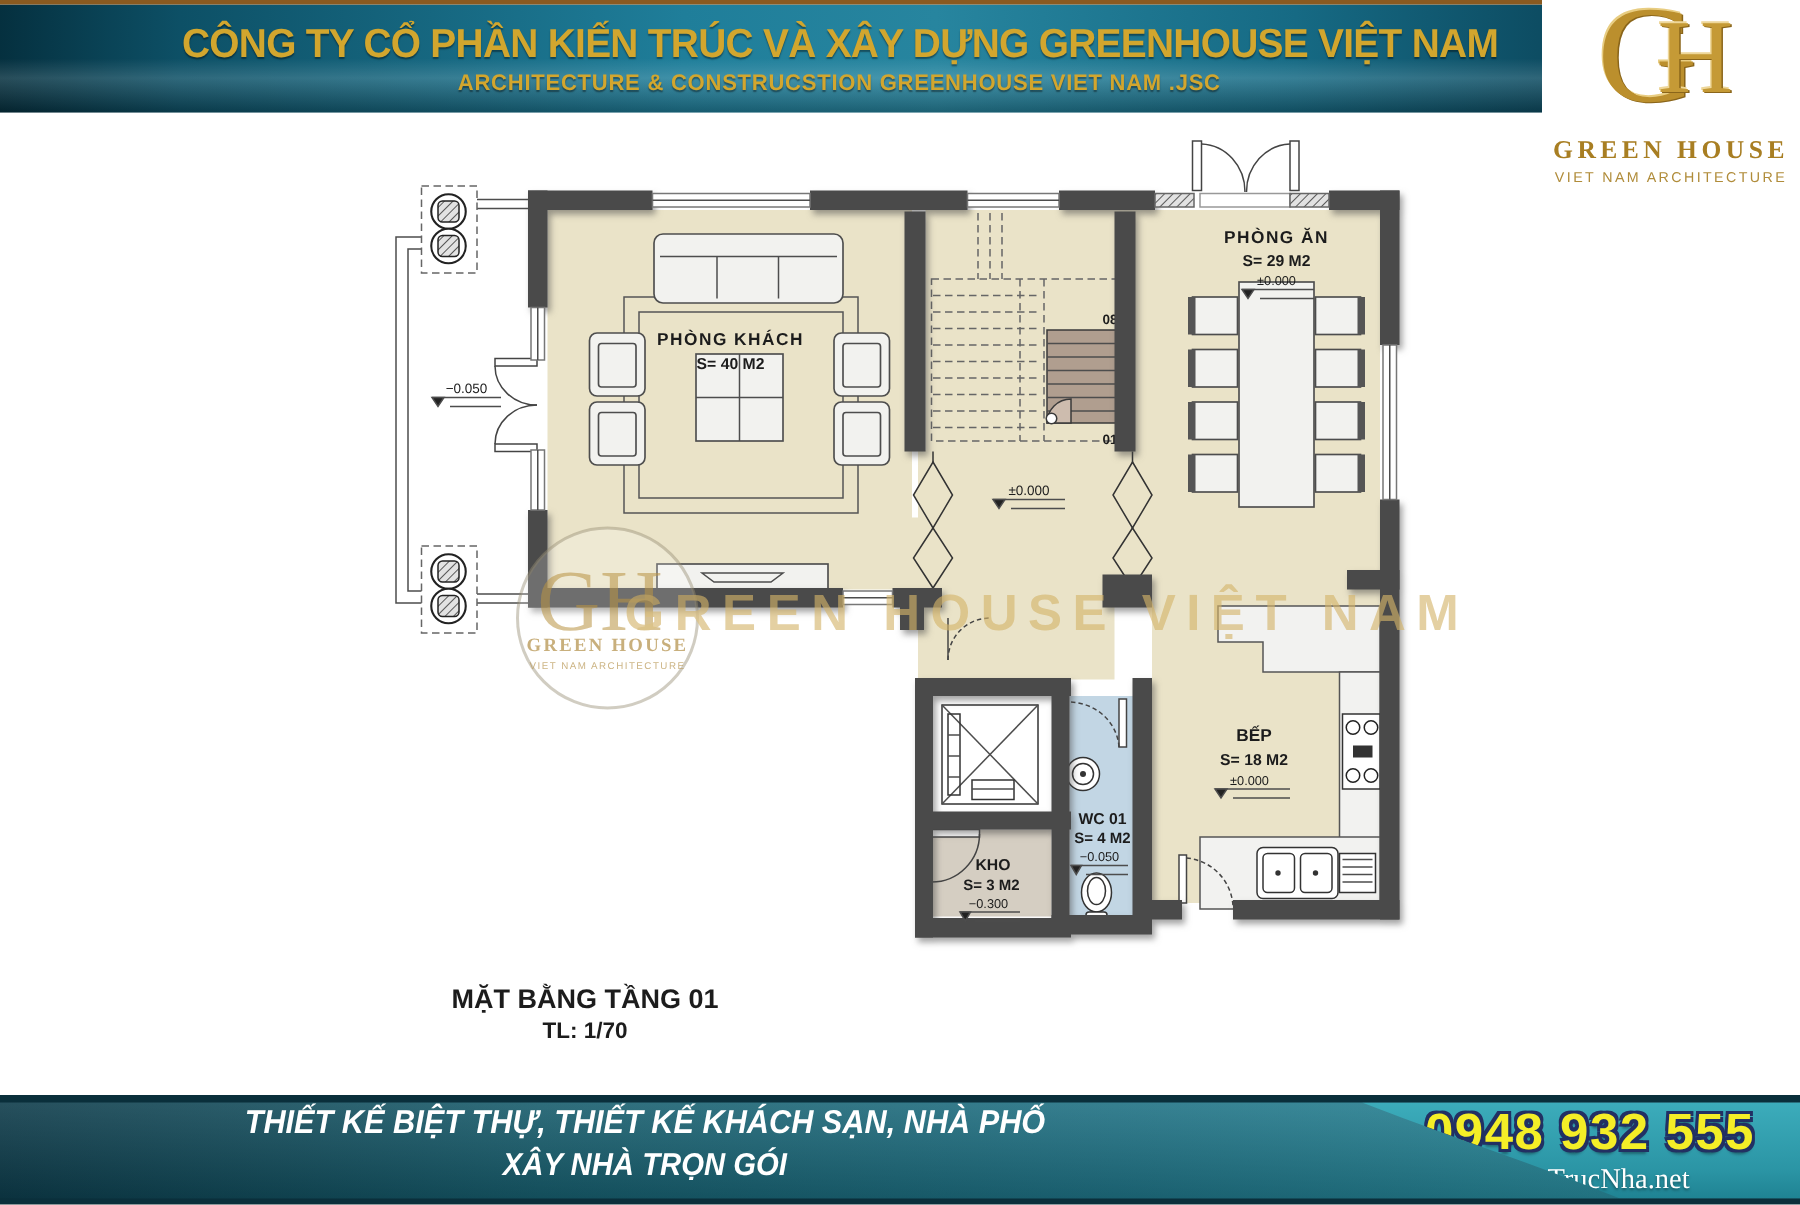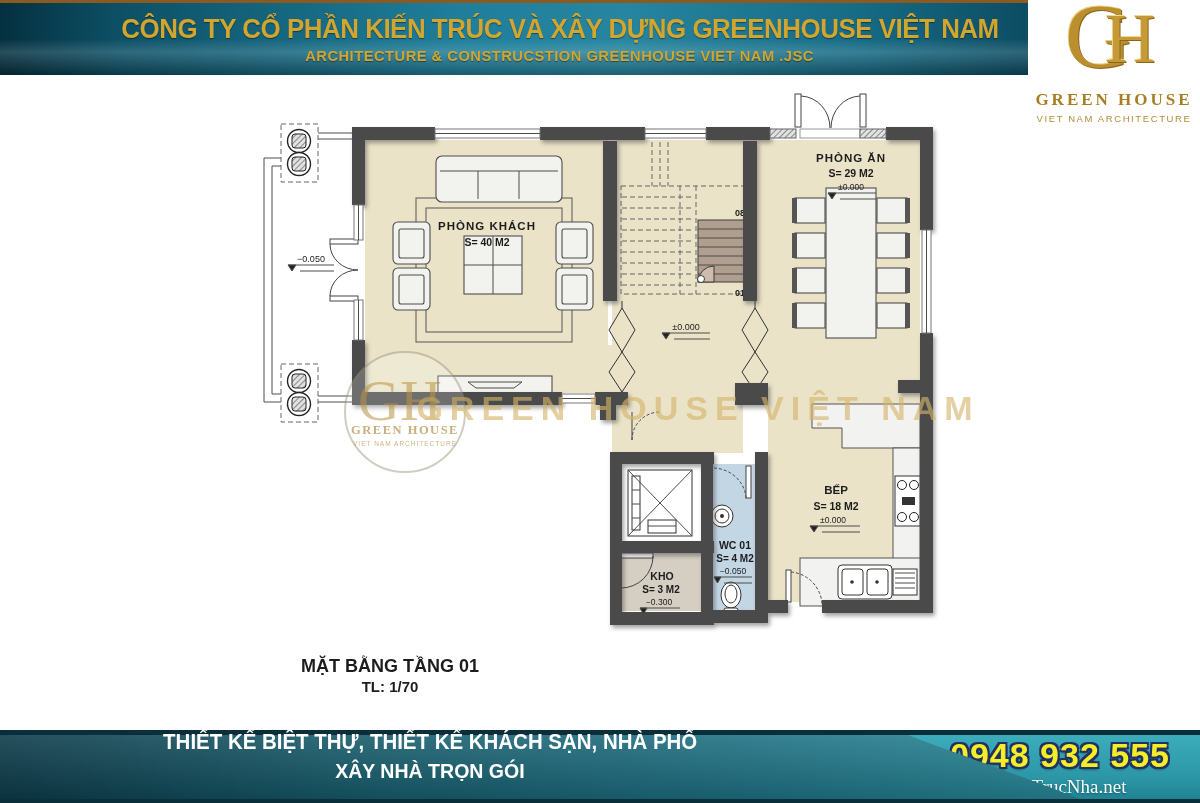--- a/index.html
+++ b/index.html
@@ -31,21 +31,21 @@
     letter-spacing:3px;color:#a87e22;white-space:nowrap;}
   .ltag{font-size:9.5px;letter-spacing:1.6px;color:#b08c3a;margin-top:3px;white-space:nowrap;}
 
   
   .footer{position:absolute;left:0;bottom:0;width:1200px;height:73px;z-index:3;
     background:linear-gradient(180deg, rgba(255,255,255,.12), rgba(0,0,0,.18)),
                linear-gradient(90deg,#0b3a49 0%,#155c6c 30%,#1d7184 62%,#227e90 78%,#2a91a2 100%);}
   .footer::before{content:"";position:absolute;top:0;left:0;right:0;height:5px;background:#0a2f3b;}
   .footer::after{content:"";position:absolute;bottom:0;left:0;right:0;height:4px;background:#0a2f3b;}
   .footer-left{position:absolute;left:0;top:5px;width:860px;height:48px;
-    display:flex;flex-direction:column;justify-content:flex-end;align-items:center;}
+    display:flex;flex-direction:column;justify-content:flex-start;align-items:center;font-style:italic;}
   .footer-left .f1{color:#fff;font-size:22px;font-weight:600;transform:scaleX(.93);white-space:nowrap;}
   .footer-left .f2{color:#fff;font-size:21px;font-weight:600;transform:scaleX(.93);white-space:nowrap;margin-top:4px;}
   .footer-right{position:absolute;right:0;top:5px;width:320px;height:64px;
     background:linear-gradient(180deg,#3cacbb 0%,#2b95a5 70%,#1f8393 100%);
     clip-path:path("M28,0 C85,22 145,42 200,64 L320,64 L320,0 Z");
     display:flex;flex-direction:column;justify-content:center;align-items:flex-start;padding-left:70px;box-sizing:border-box;}
   .phone{color:#f4ee27;font-size:34px;font-weight:bold;letter-spacing:1px;white-space:nowrap;
     text-shadow:-2px -2px 0 #223063,2px -2px 0 #223063,-2px 2px 0 #223063,2px 2px 0 #223063,0 3px 2px rgba(0,0,0,.35);}
   .site{color:#fff;font-family:"Liberation Serif",serif;font-size:19px;margin-top:1px;white-space:nowrap;
     text-shadow:0 1px 2px rgba(0,0,0,.4);}

